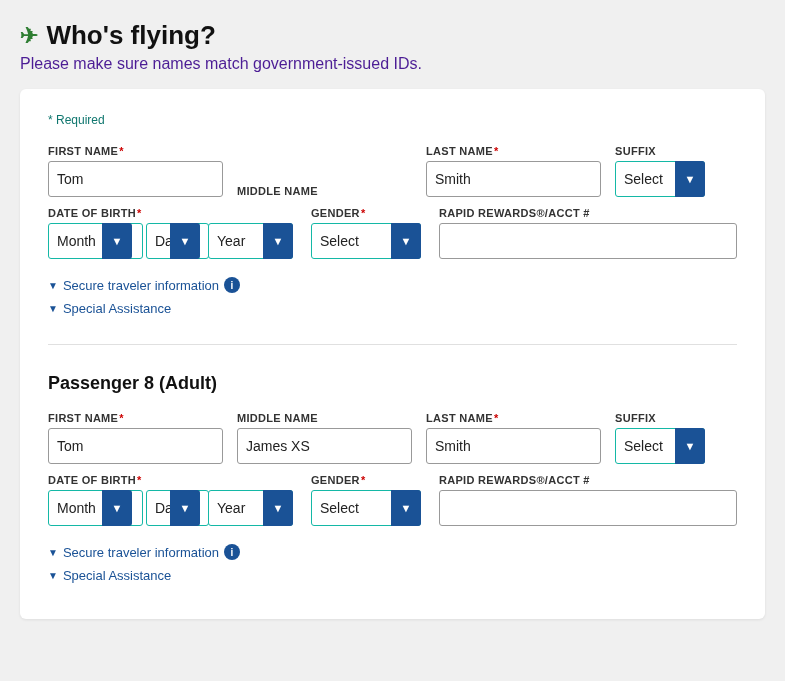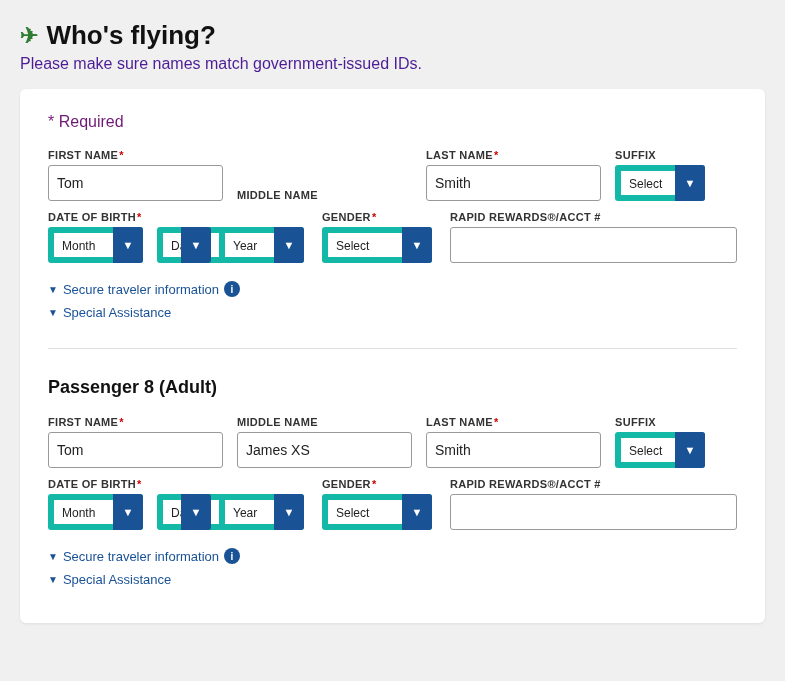--- a/index.html
+++ b/index.html
@@ -29,22 +29,22 @@
       color: #2e7d32;
       font-size: 22px;
     }
     .form-card {
       background: #fff;
       border-radius: 6px;
       padding: 24px 28px 28px 28px;
       box-shadow: 0 1px 3px rgba(0,0,0,0.08);
     }
     .required-note {
-      font-size: 16px;
-      color: #701a75;
+      font-size: 12px;
+      color: #0f766e;
       margin-bottom: 18px;
     }
     .passenger-section {
       margin-bottom: 0;
     }
     .passenger-section + .passenger-section {
       margin-top: 28px;
       padding-top: 28px;
       border-top: 1px solid #e0e0e0;
     }
@@ -91,23 +91,23 @@
       width: 100%;
     }
     .select-wrapper {
       position: relative;
       display: inline-flex;
       align-items: center;
     }
     .select-input {
       height: 36px;
       padding: 6px 28px 6px 8px;
-      border: 6px solid #14b8a6;
+      border: 1px solid #14b8a6;
       border-radius: 3px;
-      font-size: 12px;
+      font-size: 14px;
       color: #222;
       background: #fff;
       appearance: none;
       -webkit-appearance: none;
       cursor: pointer;
       width: 100%;
     }
     .select-arrow {
       position: absolute;
       right: 0;
@@ -139,21 +139,21 @@
     }
     .dob-selects {
       display: flex;
       gap: 8px;
     }
     .dob-select-wrapper {
       position: relative;
       display: inline-flex;
       align-items: center;
     }
-    .dob-select-month { width: 95px; }
+    .dob-select-month { width: 84px; }
     .dob-select-day { width: 54px; margin-left: 6px; }
     .dob-select-year { width: 85px; }
     .dob-select-month .select-input { width: 95px; }
     .dob-select-day .select-input { width: 78px; }
     .dob-select-year .select-input { width: 85px; }
 
     .field-group.gender { flex: 0 0 110px; }
     .field-group.gender .select-wrapper { width: 110px; }
     .field-group.gender .select-input { width: 110px; }
 

